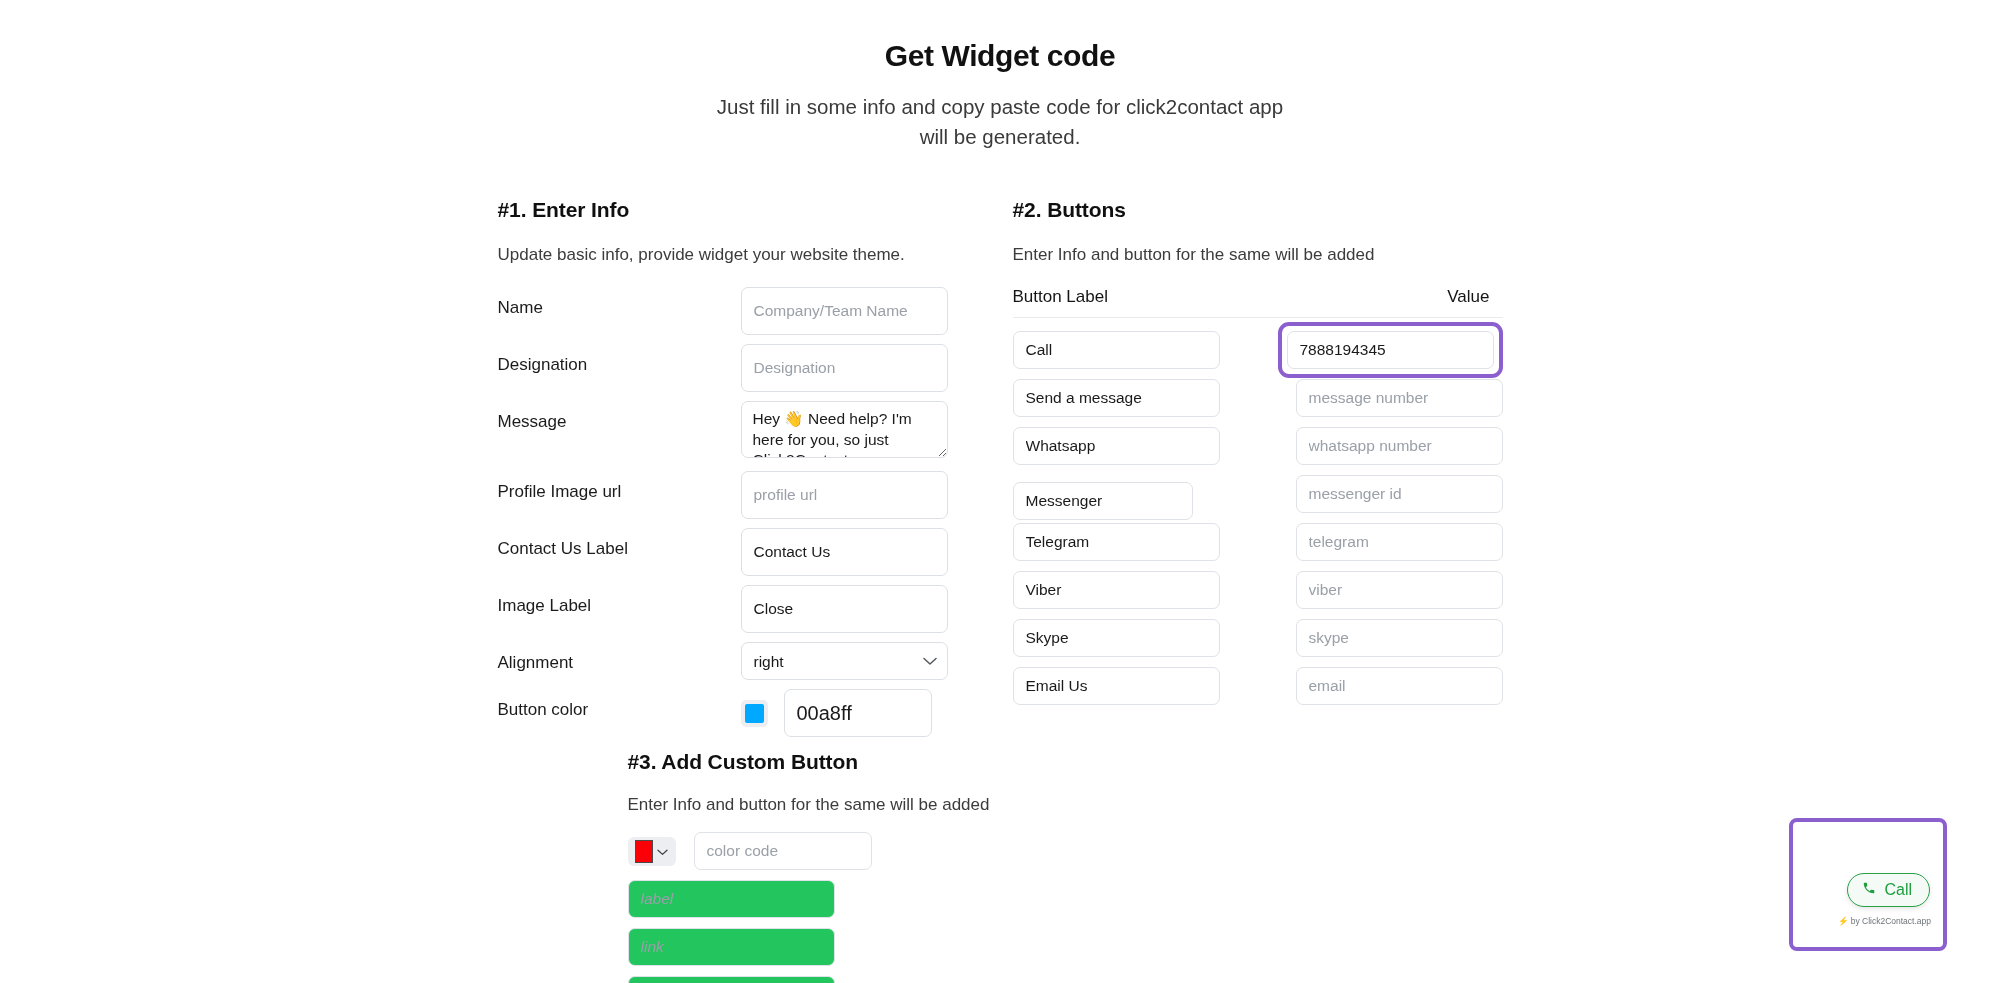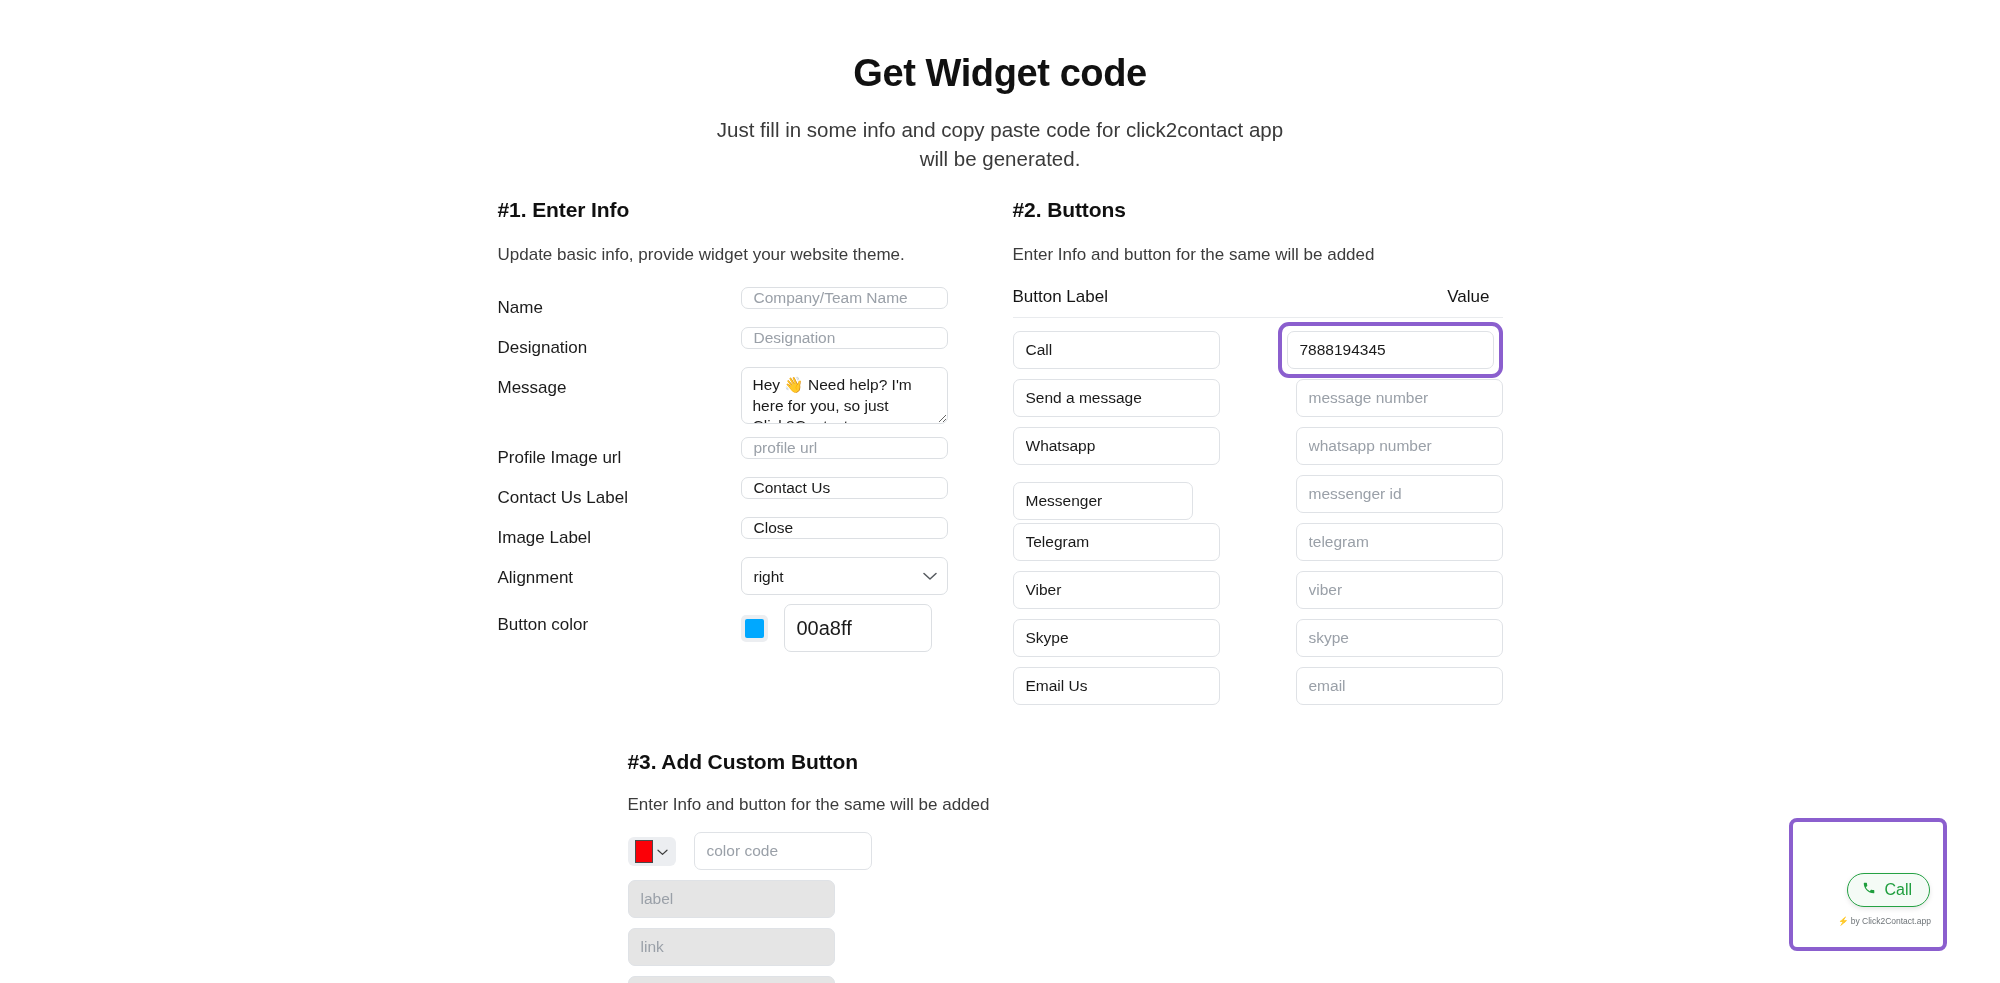--- a/index.html
+++ b/index.html
@@ -17,26 +17,25 @@
     position: relative;
     width: 2000px;
     height: 983px;
     background: #ffffff;
   }
 
   
   .header { padding-top: 38px; text-align: center; }
 
   .page-title {
-    font-size: 38px;
+    font-size: 30px;
     font-weight: 700;
     letter-spacing: -0.4px;
     color: #111111;
     line-height: 1.2;
-    margin-top: 13px;
   }
 
   .page-subtitle {
     margin: 18px auto 0;
     width: 600px;
     font-size: 20.5px;
     line-height: 1.44;
     color: #3a3a3a;
     font-weight: 400;
   }
@@ -83,21 +82,21 @@
     font-size: 17px;
     color: #1c1c1c;
     padding-top: 11px;
     font-weight: 400;
   }
 
   .field-wrap { flex: 1; }
 
   .tbox {
     width: 207px;
-    height: 22px;
+    height: 48px;
     border: 1px solid #dcdfe3;
     border-radius: 7px;
     background: #ffffff;
     font-family: "Liberation Sans", sans-serif;
     font-size: 15.5px;
     color: #1a1a1a;
     padding: 0 12px;
     outline: none;
   }
   .tbox::placeholder { color: #9aa0a8; }
@@ -284,27 +283,28 @@
     outline: none;
   }
   .ccode::placeholder { color: #9aa0a8; }
 
   .cinput {
     display: block;
     width: 207px;
     height: 38px;
     border: 1px solid #dfe2e6;
     border-radius: 7px;
-    background: #e5e5e5;
+    background: #22c55e;
     font-family: "Liberation Sans", sans-serif;
     font-size: 15.5px;
     color: #1a1a1a;
     padding: 0 12px;
     margin-bottom: 10px;
     outline: none;
+    font-style: italic;
   }
   .cinput::placeholder { color: #9aa0a8; }
 
   
   .preview {
     position: absolute;
     left: 1789px;
     top: 818px;
     width: 158px;
     height: 133px;

